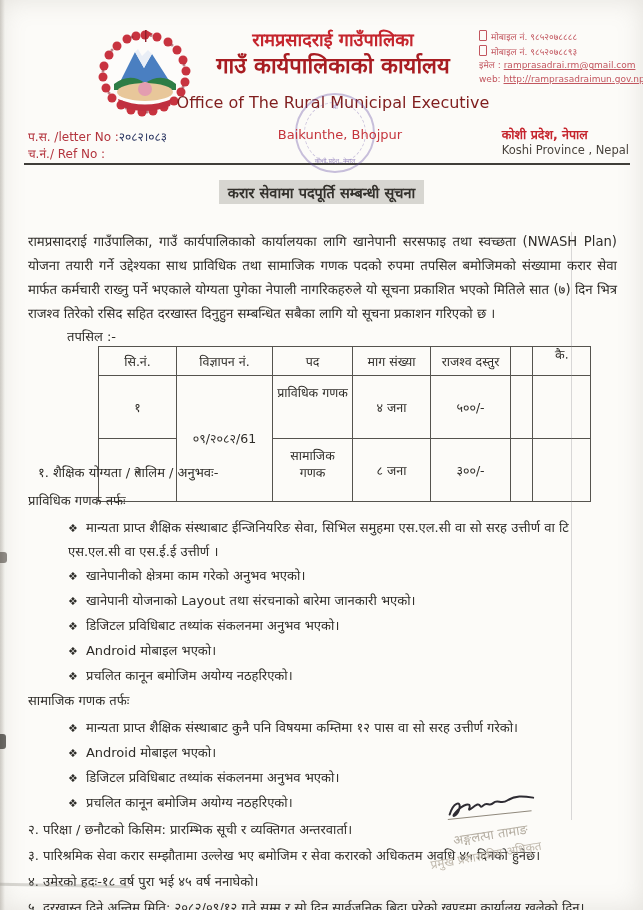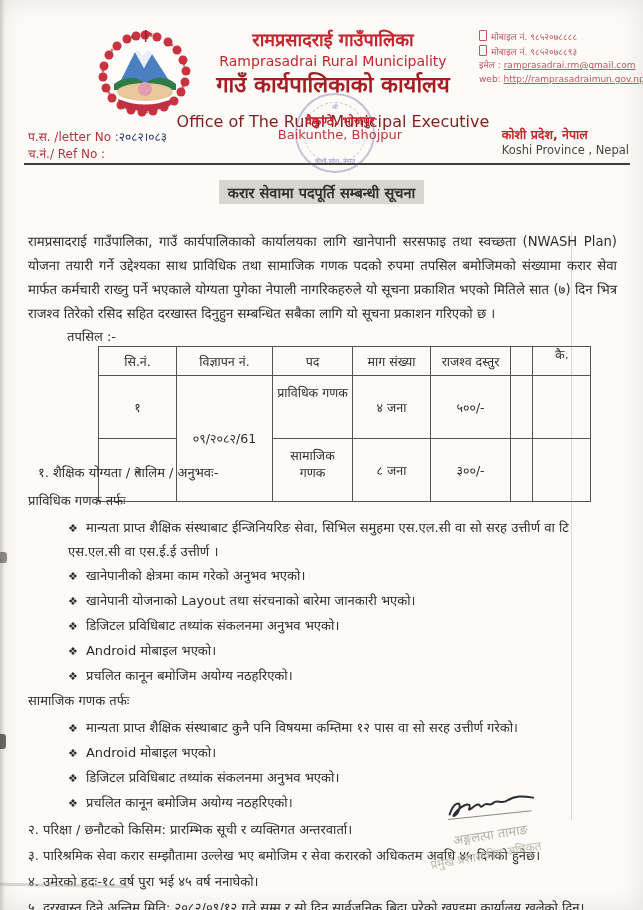--- a/index.html
+++ b/index.html
@@ -126,31 +126,29 @@
       <ellipse cx="55" cy="66" rx="28" ry="9" fill="#e8c79a"></ellipse>
       <circle cx="55" cy="63" r="7" fill="#e39db0"></circle>
       <path d="M28,73 Q55,84 82,73 L80,80 Q55,90 30,80 Z" fill="#c03040"></path>
       <polygon points="56,4 63,8 56,12" fill="#c8333f"></polygon>
       <rect x="55" y="4" width="1.4" height="12" fill="#8f1f2c"></rect>
     </svg>
   </div>
 
   <div class="abs hdr-center">
     <div class="np-title">रामप्रसादराई गाउँपालिका</div>
-    <div class="en-title">Ramprasadrai Rural Municipality</div>
     <div class="np-office">गाउँ कार्यपालिकाको कार्यालय</div>
     <div class="en-office">Office of The Rural Municipal Executive</div>
   </div>
 
   <div class="abs stamp">
     <div class="stamp-inner"></div>
     <div class="stamp-txt2">श्री</div>
     <div class="stamp-txt">कोशी प्रदेश, नेपाल</div>
   </div>
-  <div class="abs loc-np">वैकुण्ठे, भोजपुर</div>
   <div class="abs loc-en">Baikunthe, Bhojpur</div>
 
   <div class="abs contact">
     <div class="contact-row"><span class="phone-ic"></span><span>मोबाइल नं. ९८५२०७८८८८</span></div>
     <div class="contact-row"><span class="phone-ic"></span><span>मोबाइल नं. ९८५२०७८८९३</span></div>
     <div class="contact-row"><span>इमेल : </span><a class="link">ramprasadrai.rm@gmail.com</a></div>
     <div class="contact-row"><span>web: </span><a class="link">http://ramprasadraimun.gov.np</a></div>
   </div>
   <div class="abs province">
     <div class="prov-np">कोशी प्रदेश, नेपाल</div>

